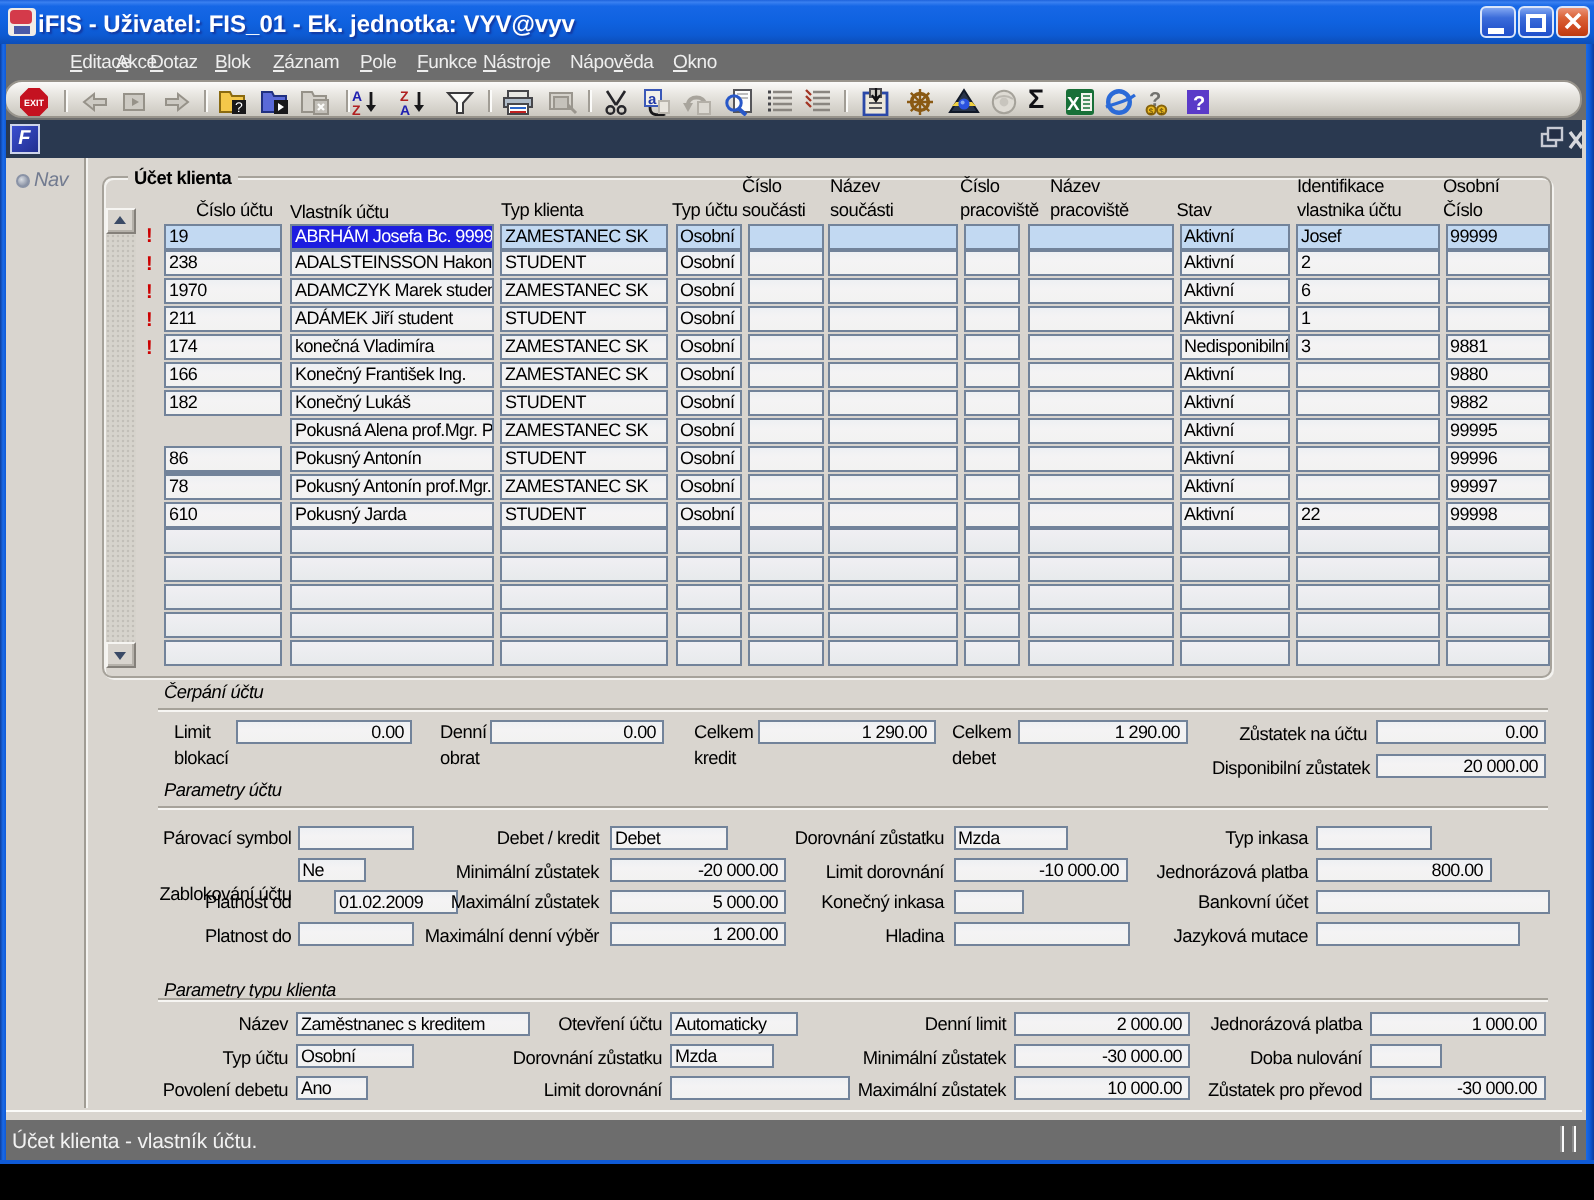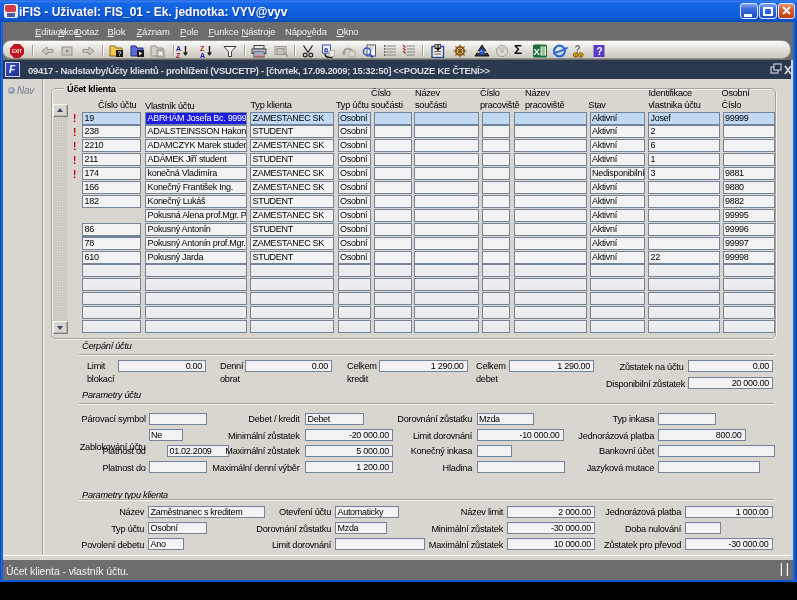--- a/index.html
+++ b/index.html
@@ -207,21 +207,20 @@
       <circle cx="4.6" cy="11" r="2.3" fill="#e8b820" stroke="#86620a"></circle>
       <circle cx="9.8" cy="11" r="2.3" fill="#e8b820" stroke="#86620a"></circle>
       <text x="3.4" y="13.2" font-size="4" fill="#604808" font-family="Liberation Sans">$</text>
       <text x="8.6" y="13.2" font-size="4" fill="#604808" font-family="Liberation Sans">$</text>
     </svg></div>
 <div class="abs ic" style="left:591px;top:44px;"><svg width="16" height="14" viewBox="0 0 16 14">
       <rect x="2.5" y="1" width="11" height="12" fill="#5a3ac8"></rect>
       <text x="5.5" y="11" font-size="10" font-weight="bold" fill="#fff" font-family="Liberation Sans">?</text>
     </svg></div>
 <div id="ititle" class="abs">
-    <div class="abs txt">09417 - Nadstavby/Účty klientů - prohlížení (VSUCETP) - [čtvrtek, 17.09.2009; 15:32:50] &lt;&lt;POUZE KE ČTENÍ&gt;&gt;</div>
     <svg width="22" height="14" style="position:absolute;left:767px;top:3px;">
       <rect x="1" y="4" width="7" height="6" fill="none" stroke="#c8cbd4" stroke-width="1.2"></rect>
       <rect x="4" y="1" width="7" height="6" fill="#242f46" stroke="#c8cbd4" stroke-width="1.2"></rect>
       <path d="M15 3 L21 11 M21 3 L15 11" stroke="#d6d8de" stroke-width="1.7"></path>
     </svg>
   </div>
 <div id="iicon" class="abs">F</div>
 <div id="client" class="abs"></div>
 <div class="abs" style="left:791px;top:60px;width:2px;height:19px;background:#d9d5cf;"></div>
 <div id="sdiv" class="abs"></div>
@@ -264,21 +263,21 @@
 <div class="fld" style="left:250px;top:125.4px;width:84px;">STUDENT</div>
 <div class="fld" style="left:337.5px;top:125.4px;width:33px;">Osobní</div>
 <div class="fld" style="left:374px;top:125.4px;width:37.5px;"></div>
 <div class="fld" style="left:414px;top:125.4px;width:64.5px;"></div>
 <div class="fld" style="left:481.5px;top:125.4px;width:28px;"></div>
 <div class="fld" style="left:513.5px;top:125.4px;width:73px;"></div>
 <div class="fld" style="left:589.5px;top:125.4px;width:55px;">Aktivní</div>
 <div class="fld" style="left:648px;top:125.4px;width:71.5px;">2</div>
 <div class="fld" style="left:722.5px;top:125.4px;width:52px;"></div>
 <div class="excl" style="left:73px;top:140.8px;">!</div>
-<div class="fld" style="left:82px;top:139.3px;width:59px;">2210</div>
+<div class="fld" style="left:82px;top:139.3px;width:59px;">1970</div>
 <div class="fld" style="left:145px;top:139.3px;width:101.5px;">ADAMCZYK Marek student</div>
 <div class="fld" style="left:250px;top:139.3px;width:84px;">ZAMESTANEC SK</div>
 <div class="fld" style="left:337.5px;top:139.3px;width:33px;">Osobní</div>
 <div class="fld" style="left:374px;top:139.3px;width:37.5px;"></div>
 <div class="fld" style="left:414px;top:139.3px;width:64.5px;"></div>
 <div class="fld" style="left:481.5px;top:139.3px;width:28px;"></div>
 <div class="fld" style="left:513.5px;top:139.3px;width:73px;"></div>
 <div class="fld" style="left:589.5px;top:139.3px;width:55px;">Aktivní</div>
 <div class="fld" style="left:648px;top:139.3px;width:71.5px;">6</div>
 <div class="fld" style="left:722.5px;top:139.3px;width:52px;"></div>
@@ -485,21 +484,21 @@
 <div class="lbl rlbl abs" style="left:372px;top:462.7px;width:100px;">Hladina</div>
 <div class="fld" style="left:476.5px;top:461.2px;width:88px;height:12px;line-height:10.5px;"></div>
 <div class="lbl rlbl abs" style="left:549px;top:462.7px;width:105px;">Jazyková mutace</div>
 <div class="fld" style="left:657.5px;top:461.2px;width:102px;height:12px;line-height:10.5px;"></div>
 <div class="abs lbl ital" style="left:82px;top:489.5px;">Parametry typu klienta</div>
 <div class="eline" style="left:79px;top:498.8px;width:695px;"></div>
 <div class="lbl rlbl abs" style="left:49px;top:507.3px;width:95px;">Název</div>
 <div class="fld" style="left:148px;top:505.8px;width:116.7px;height:12px;line-height:10.5px;">Zaměstnanec s kreditem</div>
 <div class="lbl rlbl abs" style="left:221px;top:507.3px;width:110px;">Otevření účtu</div>
 <div class="fld" style="left:335px;top:505.8px;width:64px;height:12px;line-height:10.5px;">Automaticky</div>
-<div class="lbl rlbl abs" style="left:398px;top:507.3px;width:105px;">Název limit</div>
+<div class="lbl rlbl abs" style="left:398px;top:507.3px;width:105px;">Denní limit</div>
 <div class="fld num" style="left:507px;top:505.8px;width:88px;height:12px;line-height:10.5px;">2 000.00</div>
 <div class="lbl rlbl abs" style="left:576px;top:507.3px;width:105px;">Jednorázová platba</div>
 <div class="fld num" style="left:685px;top:505.8px;width:87.5px;height:12px;line-height:10.5px;">1 000.00</div>
 <div class="lbl rlbl abs" style="left:49px;top:523.8px;width:95px;">Typ účtu</div>
 <div class="fld" style="left:148px;top:522.3px;width:59px;height:12px;line-height:10.5px;">Osobní</div>
 <div class="lbl rlbl abs" style="left:221px;top:523.8px;width:110px;">Dorovnání zůstatku</div>
 <div class="fld" style="left:335px;top:522.3px;width:51.7px;height:12px;line-height:10.5px;">Mzda</div>
 <div class="lbl rlbl abs" style="left:398px;top:523.8px;width:105px;">Minimální zůstatek</div>
 <div class="fld num" style="left:507px;top:522.3px;width:88px;height:12px;line-height:10.5px;">-30 000.00</div>
 <div class="lbl rlbl abs" style="left:576px;top:523.8px;width:105px;">Doba nulování</div>

